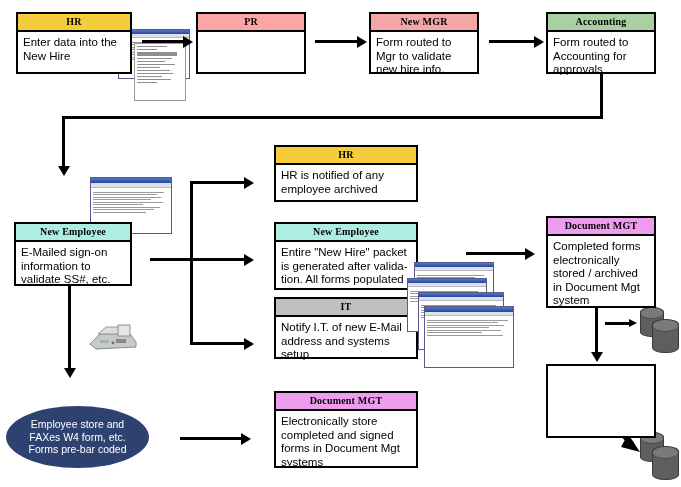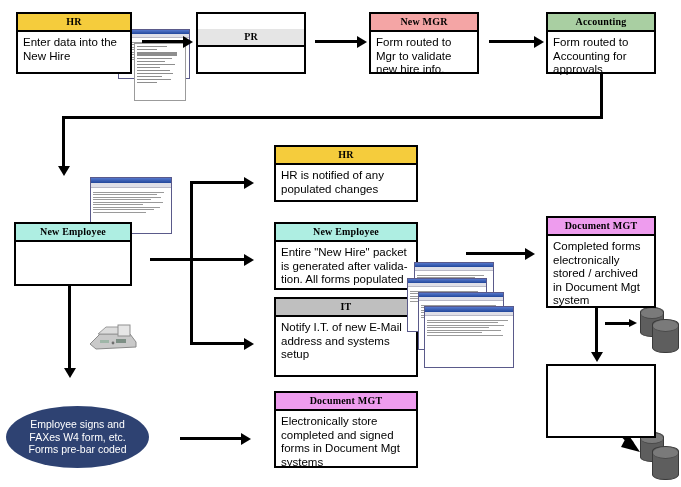--- a/index.html
+++ b/index.html
@@ -82,21 +82,21 @@
       <i style="width:68%"></i>
       <i style="width:40%"></i>
   </div>
 
   <div class="box" style="left:16px;top:12px;width:116px;height:62px;">
     <div class="hdr" style="background:#F5CC3C;">HR</div>
     <div class="bdy">Enter data into the New Hire</div>
   </div>
 
   <div class="box" style="left:196px;top:12px;width:110px;height:62px;">
-    <div class="hdr" style="background:#e5e5e5;margin-top:15px;">PR</div>
+    <div class="hdr" style="background:#fca5a5;">PR</div>
   </div>
 
   <div class="box" style="left:369px;top:12px;width:110px;height:62px;">
     <div class="hdr" style="background:#F4A5A5;">New MGR</div>
     <div class="bdy">Form routed to Mgr to validate new hire info.</div>
   </div>
 
   <div class="box" style="left:546px;top:12px;width:110px;height:62px;">
     <div class="hdr" style="background:#A9CFA2;">Accounting</div>
     <div class="bdy">Form routed to Accounting for approvals</div>
@@ -127,20 +127,21 @@
         <i style="width:92%"></i>
         <i style="width:66%"></i>
         <i style="width:88%"></i>
         <i style="width:80%"></i>
         <i style="width:70%"></i>
       </div>
   </div>
 
   <div class="box" style="left:14px;top:222px;width:118px;height:64px;">
     <div class="hdr" style="background:#AEEEE2;">New Employee</div>
+    <div class="bdy">E-Mailed sign-on information to validate SS#, etc.</div>
   </div>
 
   <div class="ln" style="left:68px;top:286px;width:3px;height:85px;"></div>
   <div class="ah down" style="left:63.5px;top:368px;"></div>
 
   <div class="fax" style="left:86px;top:322px;width:52px;height:30px;">
     <svg width="52" height="30" viewBox="0 0 52 30">
       <polygon points="4,22 14,12 44,12 50,20 50,25 10,27" fill="#c9c9c9" stroke="#8a8a8a" stroke-width="1"></polygon>
       <polygon points="12,12 20,5 42,5 36,12" fill="#dcdcdc" stroke="#9a9a9a" stroke-width="1"></polygon>
       <rect x="32" y="3" width="12" height="11" fill="#e6e6e6" stroke="#8f8f8f" stroke-width="1"></rect>
@@ -157,29 +158,29 @@
   <div class="ah right" style="left:244px;top:176.5px;"></div>
 
   <div class="ln" style="left:190px;top:258px;width:55px;height:3px;"></div>
   <div class="ah right" style="left:244px;top:253.5px;"></div>
 
   <div class="ln" style="left:190px;top:342px;width:55px;height:3px;"></div>
   <div class="ah right" style="left:244px;top:337.5px;"></div>
 
   <div class="box" style="left:274px;top:145px;width:144px;height:57px;">
     <div class="hdr" style="background:#F5CC3C;">HR</div>
-    <div class="bdy">HR is notified of any populated changes</div>
+    <div class="bdy">HR is notified of any employee archived</div>
   </div>
 
   <div class="box" style="left:274px;top:222px;width:144px;height:68px;">
     <div class="hdr" style="background:#AEEEE2;">New Employee</div>
     <div class="bdy">Entire "New Hire" packet is generated after valida-tion.  All forms populated</div>
   </div>
 
-  <div class="box" style="left:274px;top:297px;width:144px;height:80px;">
+  <div class="box" style="left:274px;top:297px;width:144px;height:62px;">
     <div class="hdr" style="background:#BFBFBF;">IT</div>
     <div class="bdy">Notify I.T. of new E-Mail address and systems setup</div>
   </div>
 
   <div class="shot" style="left:414px;top:262px;width:80px;height:54px;z-index:34;">
     <div class="tb"></div>
       <div class="mb"></div>
     <div class="pg">
         <i style="width:90%"></i>
         <i style="width:78%"></i>
@@ -253,21 +254,21 @@
       <polygon points="32,26 44,44 25,39" fill="#000"></polygon>
     </svg>
   </div>
 
   <div class="db" style="left:640px;top:432px;width:41px;height:52px;">
     <div class="cyl" style="left:0;top:0;width:22px;height:28px;"></div>
     <div class="cyl" style="left:12px;top:14px;width:25px;height:32px;"></div>
   </div>
 
   <div class="ellipse" style="left:6px;top:406px;width:143px;height:62px;">
-    <span>Employee signs and FAXes W4 form, etc. Forms pre-bar coded</span>
+    <span>Employee store and FAXes W4 form, etc. Forms pre-bar coded</span>
   </div>
 
   <div class="ln" style="left:180px;top:437px;width:62px;height:3px;"></div>
   <div class="ah right" style="left:241px;top:432.5px;"></div>
 
   <div class="box" style="left:274px;top:391px;width:144px;height:77px;">
     <div class="hdr" style="background:#EE9CEE;">Document MGT</div>
     <div class="bdy">Electronically store completed and signed forms in Document Mgt systems</div>
   </div>
 

